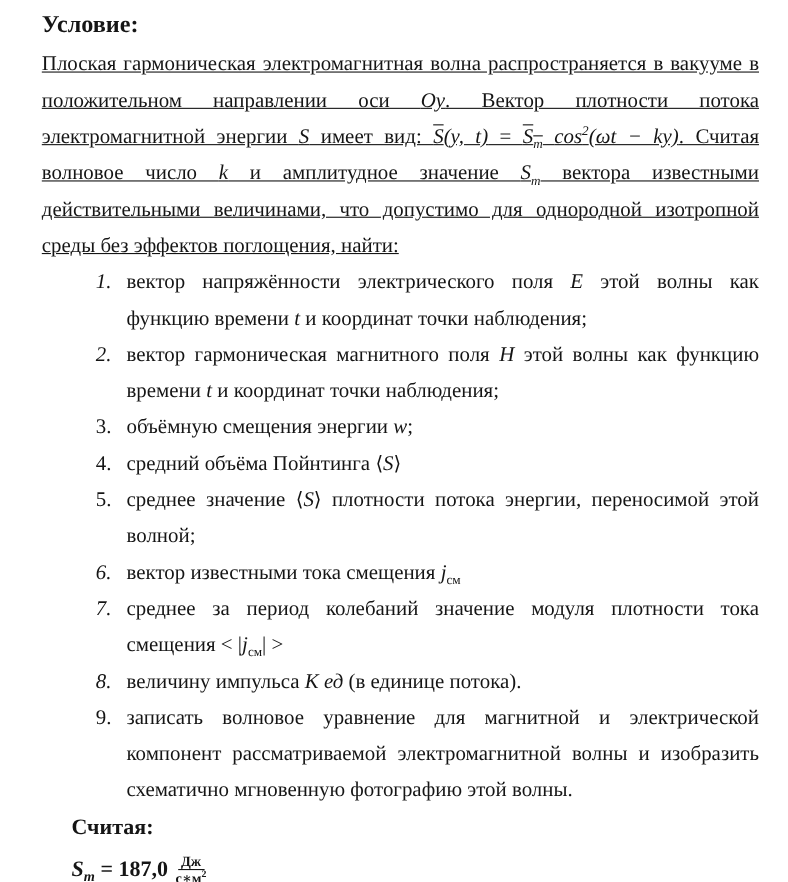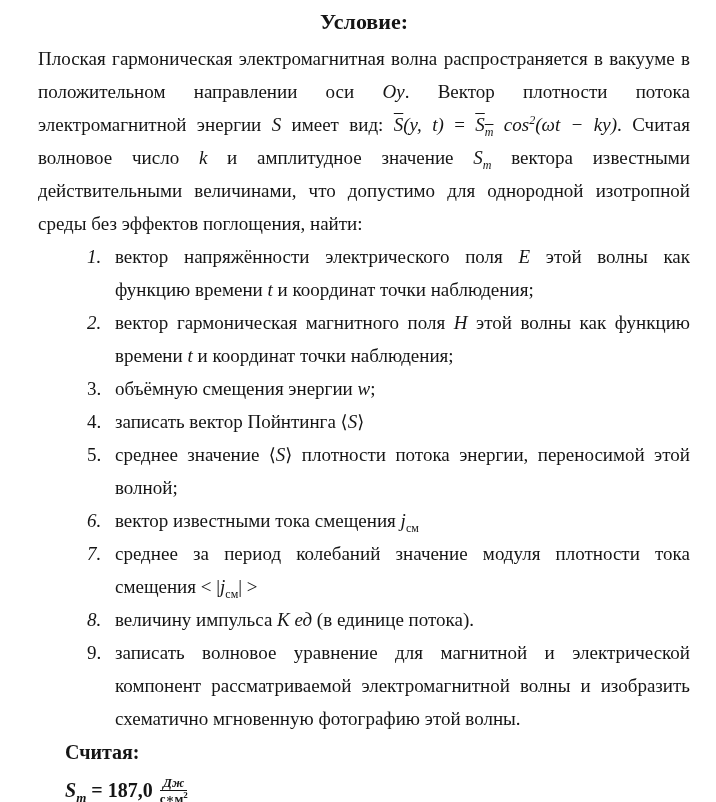--- a/index.html
+++ b/index.html
@@ -5,58 +5,58 @@
   html,body{margin:0;padding:0;background:#ffffff;}
   .page{
     width:716px;height:802px;box-sizing:border-box;
     padding:6px 26px 0 38px;
     background:#ffffff;color:#151515;
     font-family:"Liberation Serif","DejaVu Serif",serif;
     font-size:19px;line-height:33px;
     overflow:hidden;
   }
   .title{
-    text-align:center;font-weight:bold;font-size:22px;line-height:32px;
+    text-align:left;font-weight:bold;font-size:22px;line-height:32px;
     margin:0 0 4px 0;
   }
-  .intro{margin:0;text-align:justify;}
+  .intro{margin:0;text-align:justify;text-decoration:underline;}
   ol.plist{margin:0;padding:0 0 0 77px;list-style:none;}
   ol.plist li{position:relative;text-align:justify;}
   .marker{position:absolute;left:-28px;top:0;}
   .it{font-style:italic;}
   .ovl{text-decoration:overline;}
   sub{font-size:12px;font-style:normal;line-height:0;}
   sub.it{font-style:italic;}
   sup{font-size:12px;line-height:0;}
   .ang{font-family:"DejaVu Sans","DejaVu Serif",sans-serif;font-size:18px;}
   .given-label{margin:1px 0 0 27px;font-weight:bold;font-size:20px;line-height:32px;}
   .given-line{margin:0 0 0 27px;font-weight:bold;font-size:20px;color:#151515;}
   .sm-line{display:flex;align-items:center;height:44px;line-height:22px;}
   .gsub{font-size:13px;line-height:0;}
   .frac{
     display:inline-flex;flex-direction:column;align-items:center;
     font-size:13px;line-height:15px;font-weight:bold;margin-left:7px;
   }
-  .frac .num{border-bottom:1.6px solid #151515;padding:0 3px;font-style:italic;}
+  .frac .num{border-bottom:1.6px solid #151515;padding:0 3px;}
   .frac sup{font-size:9px;line-height:0;}
 </style>
 </head>
 <body>
 
 <div class="page">
 
   <div class="title">Условие:</div>
 
   <p class="intro"><span>Плоская гармоническая электромагнитная волна распространяется в вакууме в положительном направлении оси </span><span class="it">Oy</span><span>. Вектор плотности потока электромагнитной энергии </span><span class="it">S</span><span> имеет вид: </span><span class="it ovl">S</span><span class="it">(y, t)</span><span> = </span><span class="it ovl">S<sub class="it">m</sub></span><span> </span><span class="it">cos<sup>2</sup></span><span class="it">(ωt − ky)</span><span>. Считая волновое число </span><span class="it">k</span><span> и амплитудное значение </span><span class="it">S<sub class="it">m</sub></span><span> вектора известными действительными величинами, что допустимо для однородной изотропной среды без эффектов поглощения, найти:</span></p>
 
   <ol class="plist">
       <li><span class="marker it">1.</span><span>вектор напряжённости электрического поля </span><span class="it">E</span><span> этой волны как функцию времени </span><span class="it">t</span><span> и координат точки наблюдения;</span></li>
       <li><span class="marker it">2.</span><span>вектор гармоническая магнитного поля </span><span class="it">H</span><span> этой волны как функцию времени </span><span class="it">t</span><span> и координат точки наблюдения;</span></li>
       <li><span class="marker">3.</span><span>объёмную смещения энергии </span><span class="it">w</span><span>;</span></li>
-      <li><span class="marker">4.</span><span>записать вектор Пойнтинга </span><span class="ang">⟨</span><span class="it">S</span><span class="ang">⟩</span></li>
+      <li><span class="marker">4.</span><span>средний объёма Пойнтинга </span><span class="ang">⟨</span><span class="it">S</span><span class="ang">⟩</span></li>
       <li><span class="marker">5.</span><span>среднее значение </span><span class="ang">⟨</span><span class="it">S</span><span class="ang">⟩</span><span> плотности потока энергии, переносимой этой волной;</span></li>
       <li><span class="marker it">6.</span><span>вектор известными тока смещения </span><span class="it">j<sub>см</sub></span></li>
       <li><span class="marker it">7.</span><span>среднее за период колебаний значение модуля плотности тока смещения &lt; |</span><span class="it">j<sub>см</sub></span><span>| &gt;</span></li>
       <li><span class="marker it">8.</span><span>величину импульса </span><span class="it">K ед</span><span> (в единице потока).</span></li>
       <li><span class="marker">9.</span><span>записать волновое уравнение для магнитной и электрической компонент рассматриваемой электромагнитной волны и изобразить схематично мгновенную фотографию этой волны.</span></li>
     </ol>
 
   <p class="given-label">Считая:</p>
 
   <div class="given-line sm-line">

